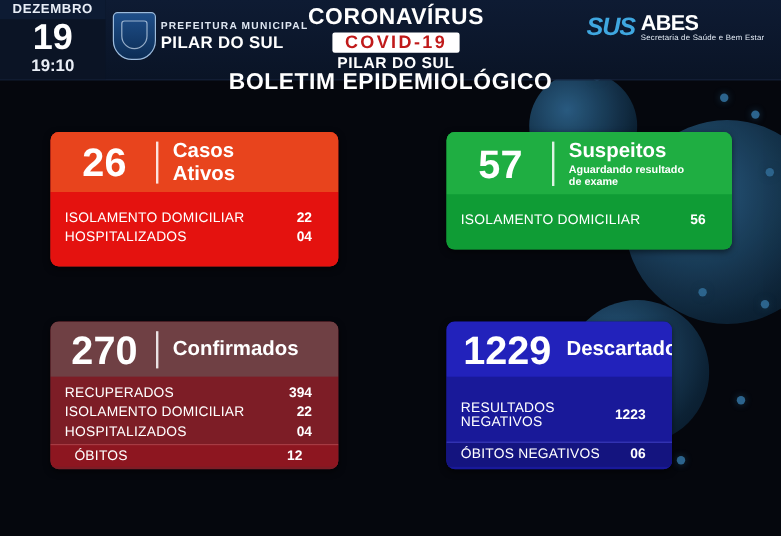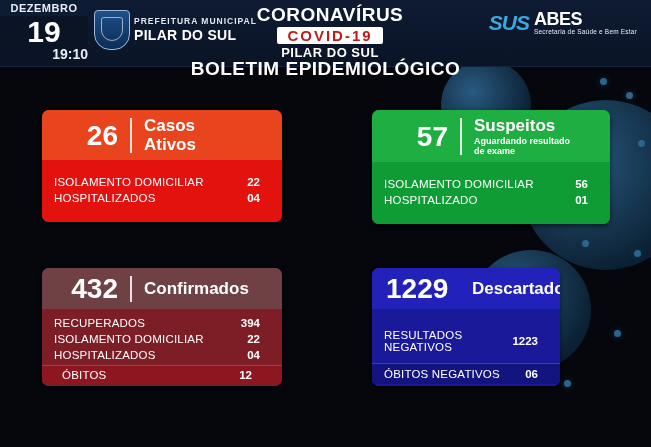--- a/index.html
+++ b/index.html
@@ -79,21 +79,20 @@
     width: 64px;
     height: 2px;
     background: #d8dee8;
     margin: 2px auto 3px;
   }
   .date-box .time {
     display: block;
     font-size: 14px;
     font-weight: bold;
     color: #e9eef6;
-    text-align: right;
   }
 
   .brand-left {
     position: absolute;
     left: 94px; top: 10px;
     display: flex;
     align-items: center;
     gap: 4px;
   }
   .brand-left .crest {
@@ -202,25 +201,25 @@
     overflow: hidden;
     box-shadow: 0 2px 5px rgba(0,0,0,.55);
   }
   .card .head {
     display: flex;
     align-items: center;
     padding: 7px 10px 6px 14px;
     gap: 12px;
   }
   .card .big-num {
-    font-size: 28px;
+    font-size: 33px;
     font-weight: bold;
     line-height: 1;
     min-width: 62px;
-    text-align: right;
+    text-align: center;
     color: #ffffff;
   }
   .card .head-sep {
     width: 2px;
     align-self: stretch;
     background: rgba(255,255,255,.85);
     margin: 1px 0;
   }
   .card .head-txt { line-height: 1.1; }
   .card .head-title {
@@ -381,30 +380,26 @@
         <div class="head-title">Suspeitos</div>
         <div class="head-sub">Aguardando resultado</div>
         <div class="head-sub">de exame</div>
       </div>
     </div>
     <div class="rows">
       <div class="row">
         <span class="lbl">ISOLAMENTO DOMICILIAR</span>
         <span class="val">56</span>
       </div>
-      <div class="row">
-        <span class="lbl">HOSPITALIZADO</span>
-        <span class="val">01</span>
-      </div>
     </div>
   </div>
 
   <div class="card" id="card-confirmados">
     <div class="head">
-      <div class="big-num">432</div>
+      <div class="big-num">270</div>
       <div class="head-sep"></div>
       <div class="head-txt">
         <div class="head-title">Confirmados</div>
       </div>
     </div>
     <div class="rows">
       <div class="row">
         <span class="lbl">RECUPERADOS</span>
         <span class="val">394</span>
       </div>

